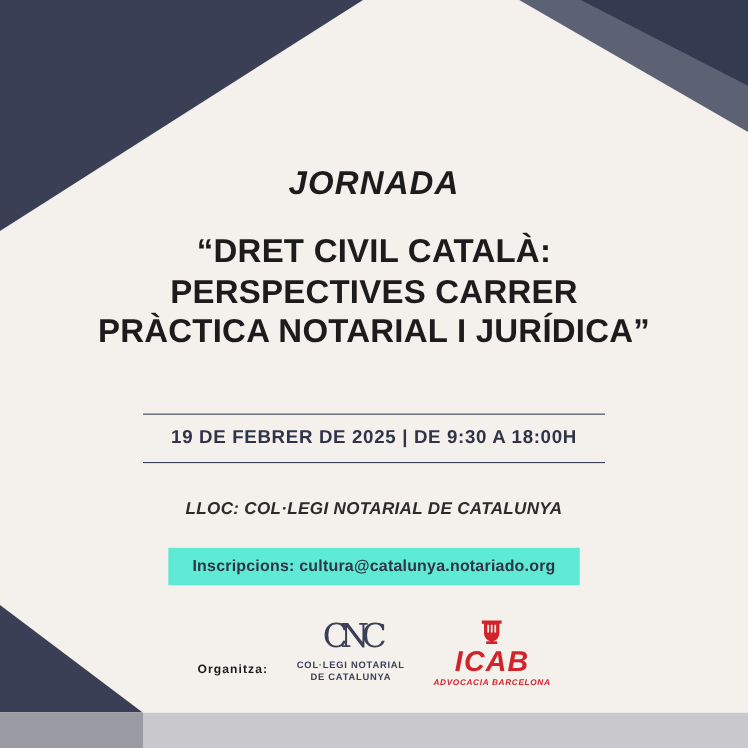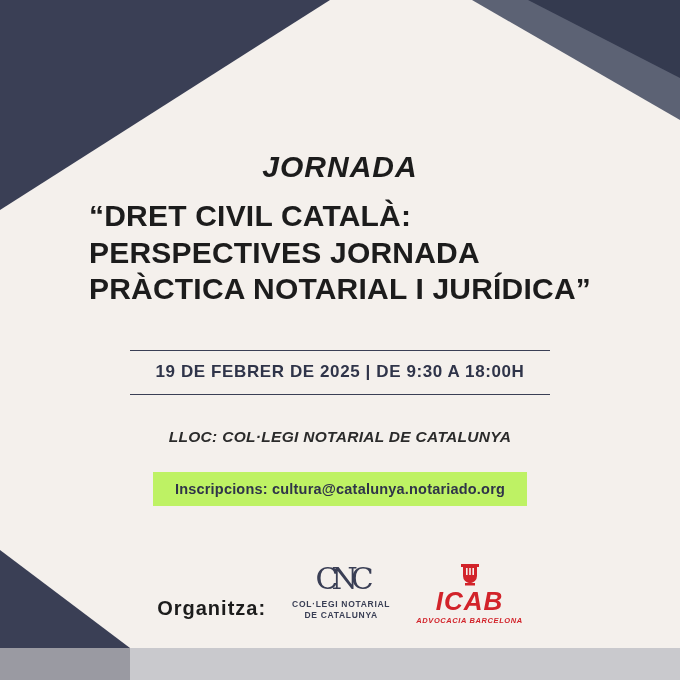--- a/index.html
+++ b/index.html
@@ -92,21 +92,22 @@
     letter-spacing: 1px;
     color: #1c1c1c;
     margin: 0 0 14px 0;
   }
 
   .title {
     font-size: 30px;
     font-weight: bold;
     color: #1c1c1c;
     line-height: 1.22;
-    margin: 0;
+    text-align: center;
+    margin: 13px;
     max-width: 620px;
     letter-spacing: 0.2px;
   }
   .title-line {
     display: block;
     white-space: nowrap;
   }
 
   .rule {
     width: 420px;
@@ -132,41 +133,41 @@
     font-weight: bold;
     font-size: 15.5px;
     color: #2b2b2b;
     line-height: 1.5;
     letter-spacing: 0.3px;
   }
   .venue-line { display: block; }
 
   .signup {
     margin-top: 24px;
-    background: #bef264;
+    background: #5eead4;
     color: #2f3449;
     font-size: 14.5px;
     font-weight: bold;
     letter-spacing: 0.2px;
     padding: 9px 22px;
   }
 
   
   .footer {
     position: absolute;
     left: 0;
     right: 0;
     bottom: 55px;
     display: flex;
     align-items: center;
     justify-content: center;
     gap: 26px;
   }
   .organiza {
-    font-size: 20px;
+    font-size: 11px;
     font-weight: bold;
     letter-spacing: 1px;
     color: #1c1c1c;
     margin-top: 32px;
   }
 
   .logo-cnc {
     display: flex;
     flex-direction: column;
     align-items: center;
@@ -227,21 +228,21 @@
   <div class="shape shape-bottom-notch"></div>
   <div class="shape shape-bottom-bar"></div>
   <div class="shape shape-bottom-bar-left"></div>
 
   <div class="content">
 
     <div class="kicker">JORNADA</div>
 
     <h1 class="title">
       <span class="title-line">“DRET CIVIL CATALÀ:</span>
-      <span class="title-line">PERSPECTIVES JORNADA</span>
+      <span class="title-line">PERSPECTIVES CARRER</span>
       <span class="title-line">PRÀCTICA NOTARIAL I JURÍDICA”</span>
     </h1>
 
     <div class="rule rule-top"></div>
     <div class="datetime">19 DE FEBRER DE 2025 | DE 9:30 A 18:00H</div>
     <div class="rule rule-bottom"></div>
 
     <div class="venue">
       <span class="venue-line">LLOC: COL·LEGI NOTARIAL DE CATALUNYA</span>
     </div>

